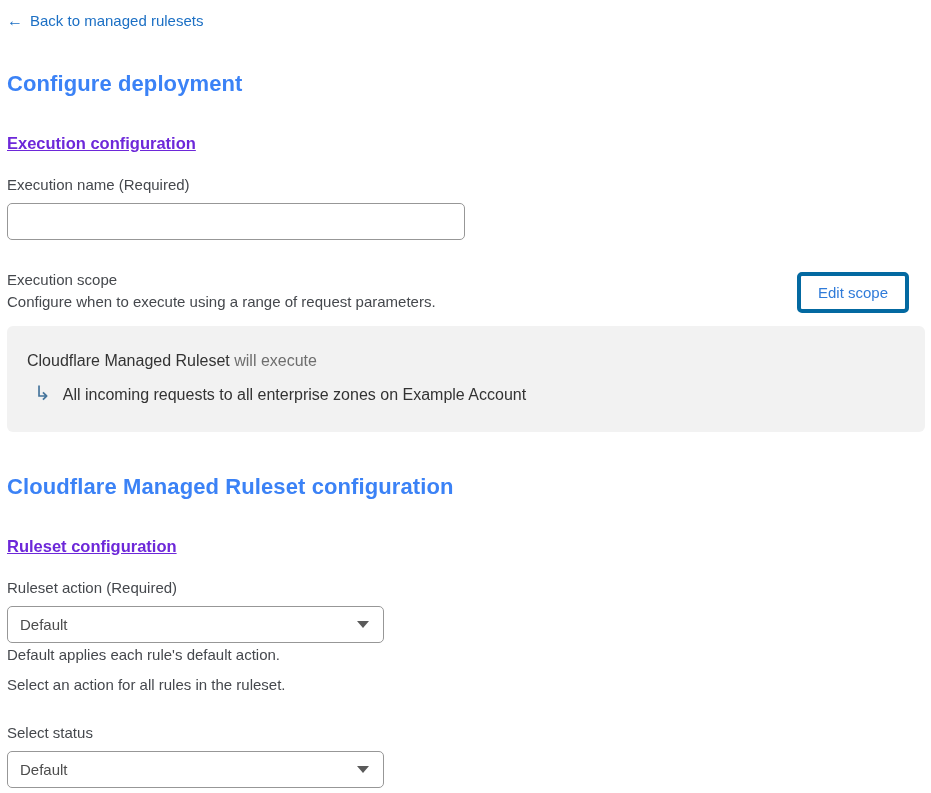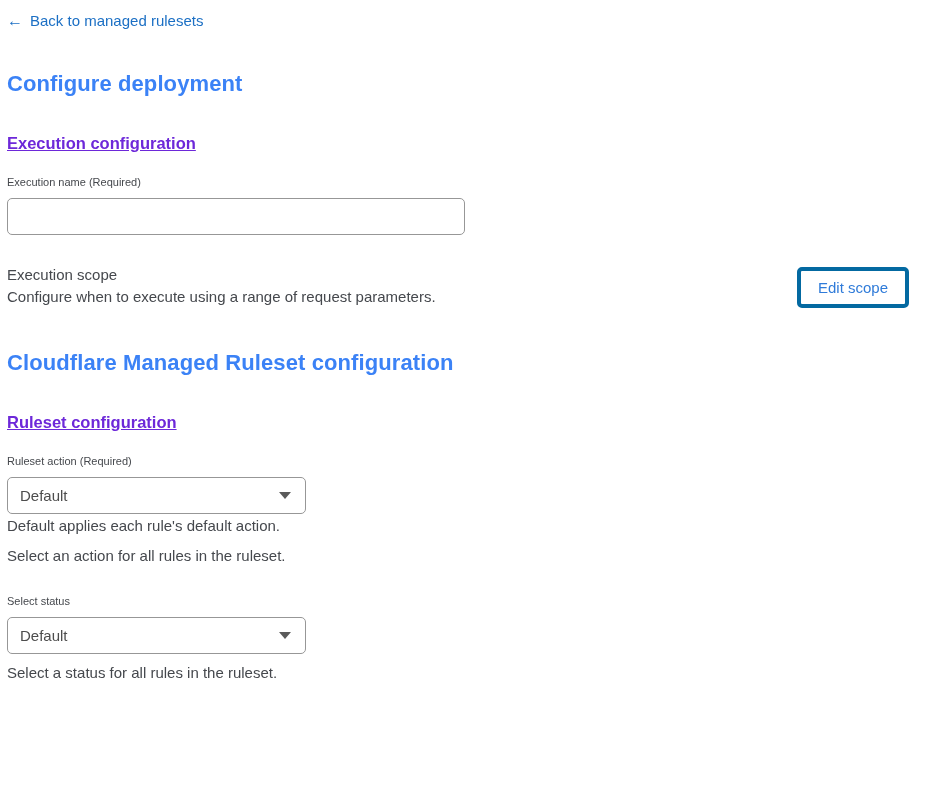--- a/index.html
+++ b/index.html
@@ -40,21 +40,21 @@
   .section-title {
     margin-top: 37px;
     font-size: 16.5px;
     font-weight: bold;
     color: #6d28d9;
     text-decoration: underline;
   }
 
   .field-label {
     margin-top: 23px;
-    font-size: 11px;
+    font-size: 15px;
     color: #45484d;
   }
 
   
   .text-input {
     display: block;
     margin-top: 10px;
     width: 458px;
     height: 37px;
     border: 1px solid #979797;
@@ -117,21 +117,21 @@
   .scope-panel .branch-arrow {
     color: #46759c;
     font-size: 20px;
     line-height: 1;
     margin: -4px 12px 0 7px;
   }
 
   
   .select-control {
     margin-top: 10px;
-    width: 299px;
+    width: 377px;
     height: 37px;
     border: 1px solid #979797;
     border-radius: 5px;
     background: #ffffff;
     display: flex;
     align-items: center;
     justify-content: space-between;
     padding: 0 14px 0 12px;
     font-size: 15px;
     color: #4d4d4d;
@@ -172,20 +172,29 @@
   <input class="text-input" type="text" value="" style="">
 
   <div class="scope-row">
     <div class="scope-text">
       <div class="scope-label">Execution scope</div>
       <div class="scope-desc">Configure when to execute using a range of request parameters.</div>
     </div>
     <button class="edit-scope-btn">Edit scope</button>
   </div>
 
+  <div class="scope-panel">
+    <div class="line1">
+      <span class="ruleset-name">Cloudflare Managed Ruleset</span><span class="muted"> will execute</span>
+    </div>
+    <div class="line2">
+      <span class="branch-arrow">↳</span>
+      <span>All incoming requests to all enterprise zones on Example Account</span>
+    </div>
+  </div>
 
   <div class="page-title" style="margin-top:42px;">Cloudflare Managed Ruleset configuration</div>
 
   <div class="section-title">Ruleset configuration</div>
 
   <div class="field-label">Ruleset action (Required)</div>
   <div class="select-control">
     <span>Default</span>
     <span class="select-caret"></span>
   </div>

